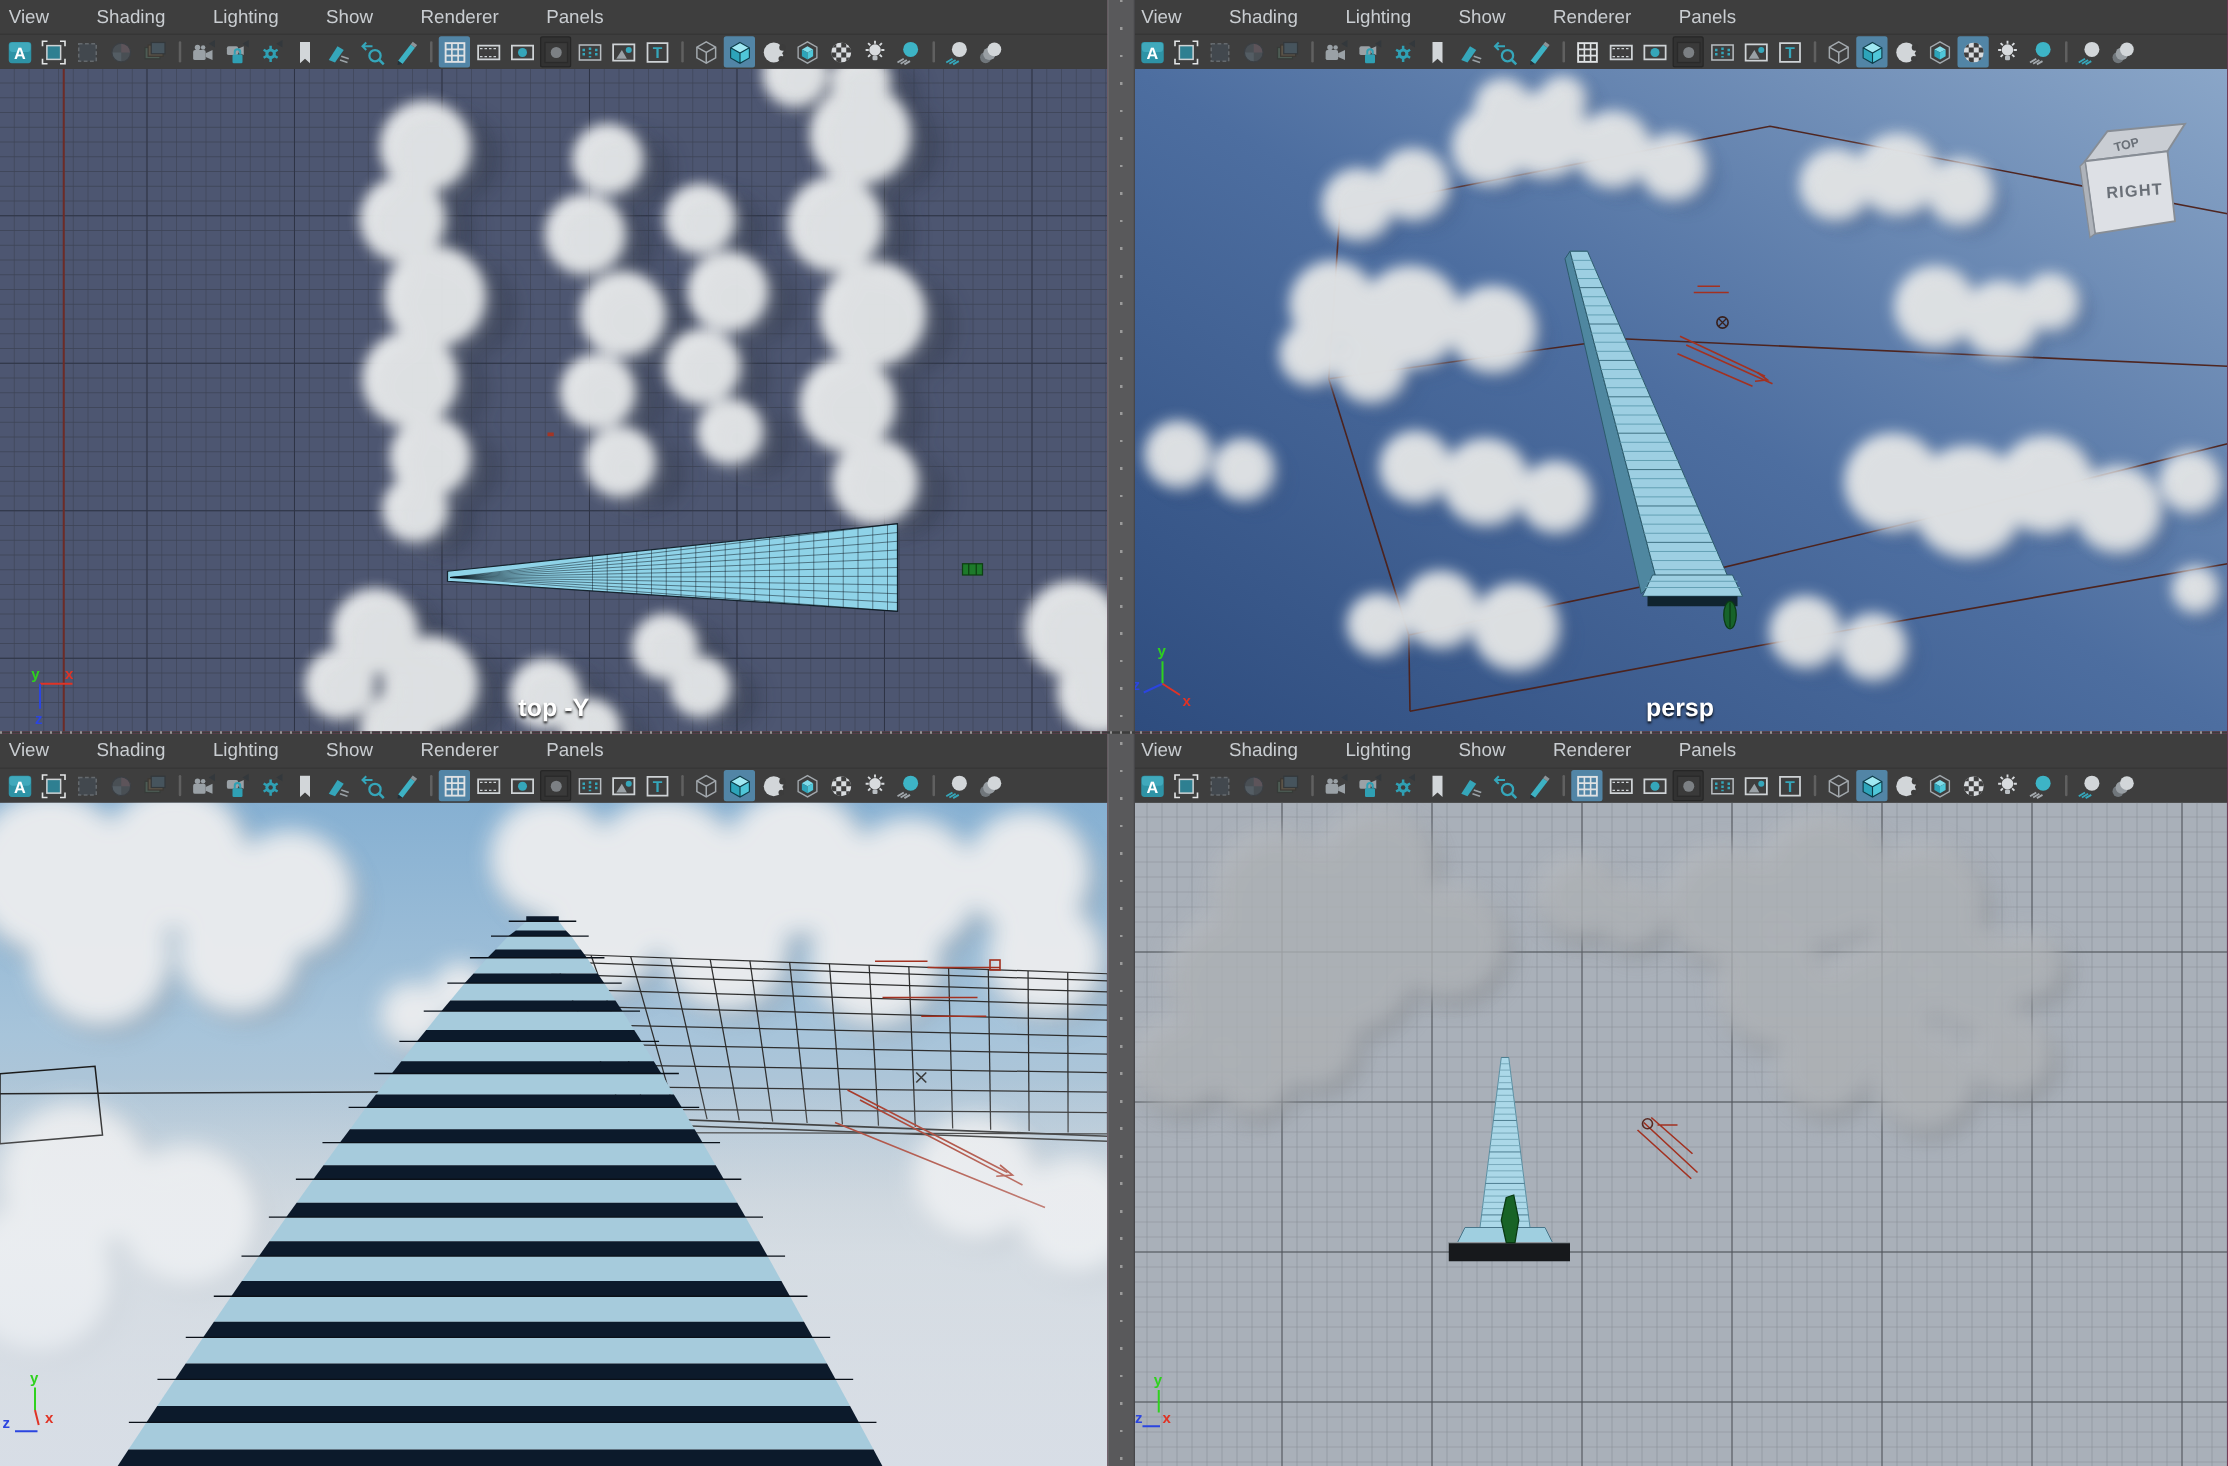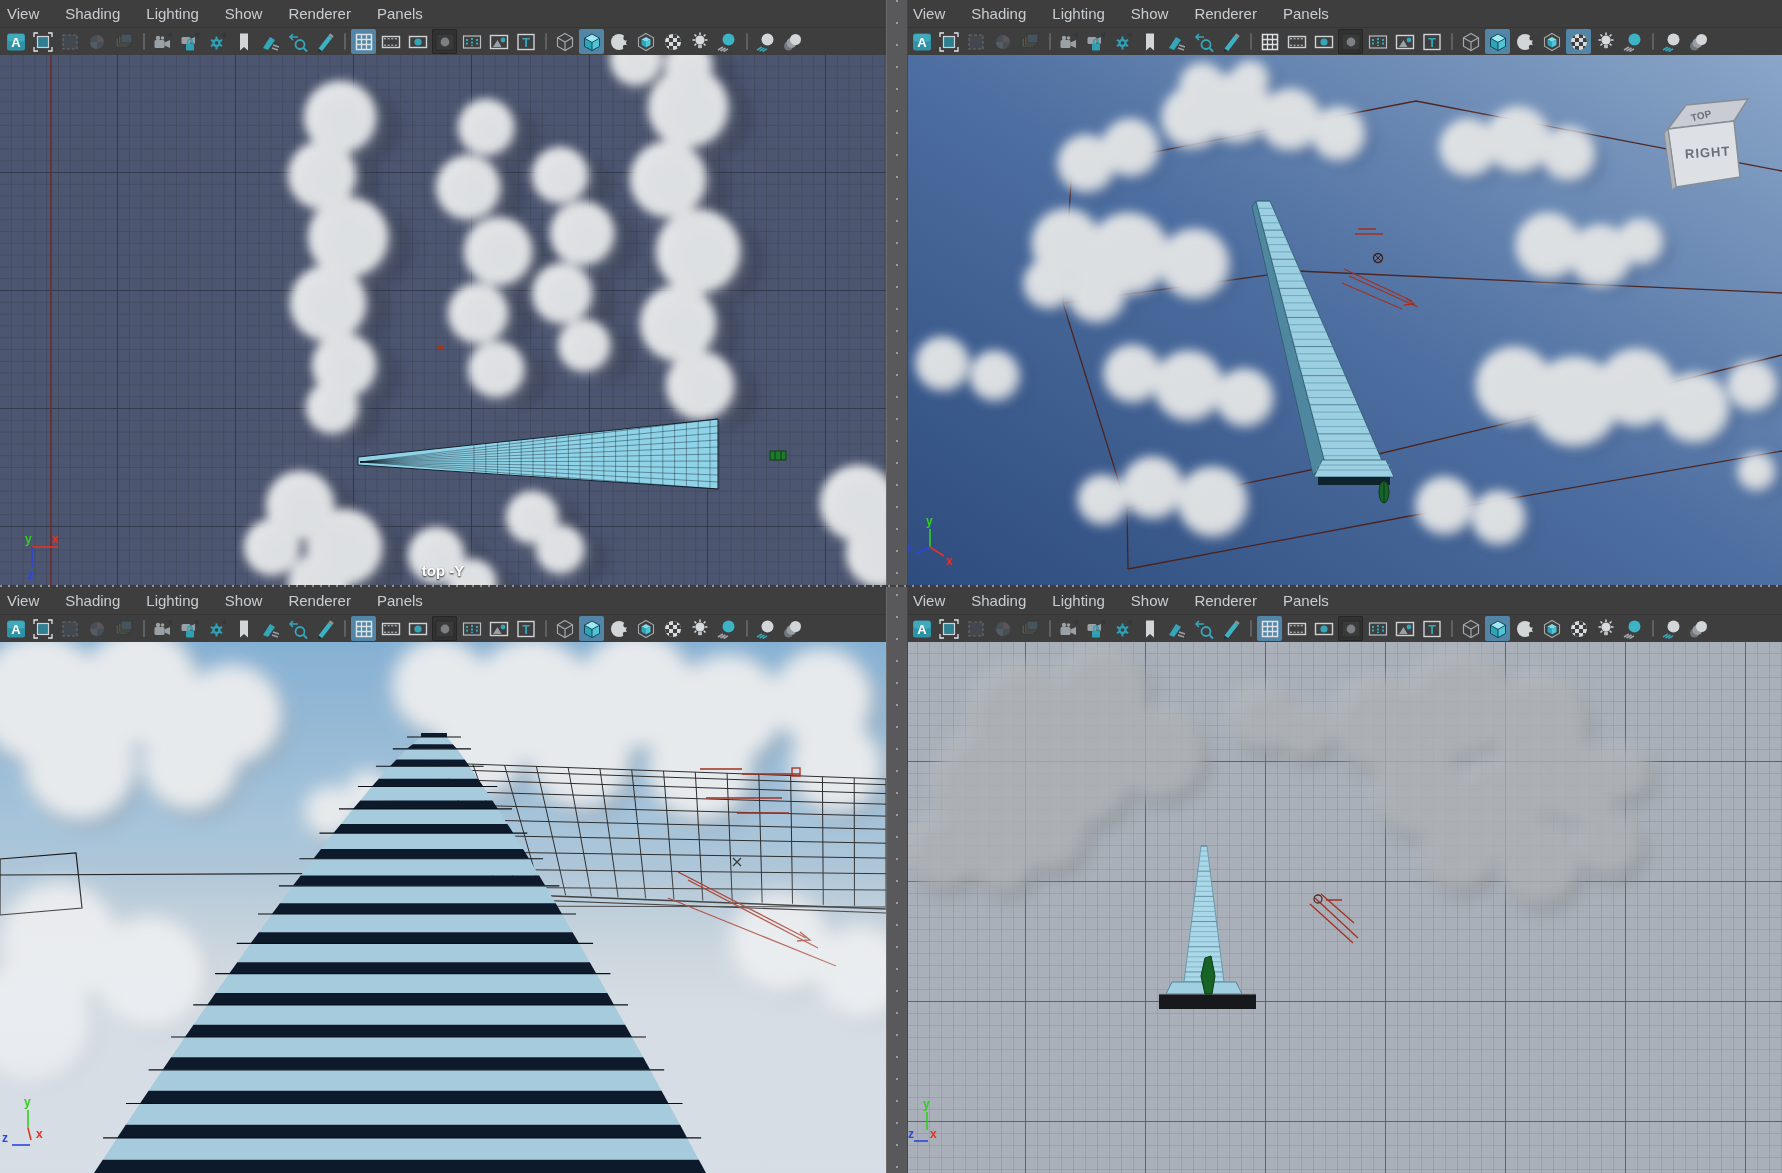--- a/index.html
+++ b/index.html
@@ -1,34 +1,34 @@
 <!DOCTYPE html>
 <html style="--active-bg: #5285a6; --menu-text: #c9cdd1; --label-text: #ffffff;"><head>
 <meta charset="utf-8">
 <style>
   html,body{margin:0;padding:0;background:#2b2b2b;}
   .stage{position:relative;width:1782px;height:1173px;background:#ec4899;overflow:hidden;
          font-family:"Liberation Sans",sans-serif;}
   .pane{position:absolute;display:flex;flex-direction:column;background:#3e3e3e;}
   .menubar{height:27px;display:flex;align-items:center;font-size:15px;color:var(--menu-text,#c9cdd1);
            background:#3e3e3e;flex:0 0 27px;}
-  .mi{margin-right:26px;cursor:default;white-space:nowrap;}
+  .mi{margin-right:26px;cursor:default;white-space:nowrap;margin-left:12px;}
   .mi:first-child{margin-left:7px;}
   .toolbar{height:27px;flex:0 0 27px;display:flex;align-items:center;background:#3e3e3e;
            border-top:1px solid #363636;padding-left:3px;overflow:hidden;}
   .tbi{width:25px;height:25px;flex:0 0 25px;display:flex;align-items:center;justify-content:center;
        border-radius:2px;margin-right:2px;}
   .tbi.active{background:var(--active-bg,#5285a6);}
   .tbi.pressed{background:#323232;box-shadow:inset 0 0 0 1px #262626;}
   .tbi.dim{opacity:.5;}
   .tbsep{width:2px;height:17px;background:#606060;border-radius:1px;margin:0 5px;flex:0 0 2px;}
   .scene{position:relative;flex:1 1 auto;overflow:hidden;}
   .scene svg{position:absolute;left:0;top:0;display:block;}
   .vp-label{position:absolute;left:0;right:0;bottom:6px;text-align:center;color:var(--label-text,#fff);
-            font-size:15px;font-weight:bold;text-shadow:0 1px 2px rgba(0,0,0,.9);pointer-events:none;}
+            font-size:20px;font-weight:bold;text-shadow:0 1px 2px rgba(0,0,0,.9);pointer-events:none;}
   .vdivider{position:absolute;left:886px;top:0;width:20px;height:1173px;background:#59595b;
             border-left:1px solid #6a6a6c;border-right:1px solid #47474a;}
   .vdivider:before{content:"";position:absolute;left:9px;top:0;bottom:0;width:2px;
             background-image:repeating-linear-gradient(180deg,#9a9a9a 0 2px,transparent 2px 22px);}
   .hdivider{position:absolute;left:0;top:585px;width:1782px;height:2px;background:#3c3c3c;
             background-image:repeating-linear-gradient(90deg,#959595 0 2px,transparent 2px 8px);}
   text{font-family:"Liberation Sans",sans-serif;}
 </style>
 </head>
 <body>
@@ -706,20 +706,21 @@
         </g>
         <g font-size="12" font-weight="bold">
           <line x1="24" y1="492" x2="24" y2="474" stroke="#2fd11e" stroke-width="1.6"></line>
           <line x1="24" y1="492" x2="9" y2="499" stroke="#2b45e0" stroke-width="1.6"></line>
           <line x1="24" y1="492" x2="38" y2="501" stroke="#e03325" stroke-width="1.6"></line>
           <text x="20" y="470" fill="#2fd11e">y</text>
           <text x="0" y="497" fill="#2b45e0">z</text>
           <text x="40" y="510" fill="#e03325">x</text>
         </g>
       </svg>
+      <div class="vp-label">persp</div>
     </div>
   </section>
 
   <section class="pane" style="left:0;top:587px;width:886px;height:586px;">
     <div class="menubar">
       <span class="mi">View</span>
       <span class="mi">Shading</span>
       <span class="mi">Lighting</span>
       <span class="mi">Show</span>
       <span class="mi">Renderer</span>

